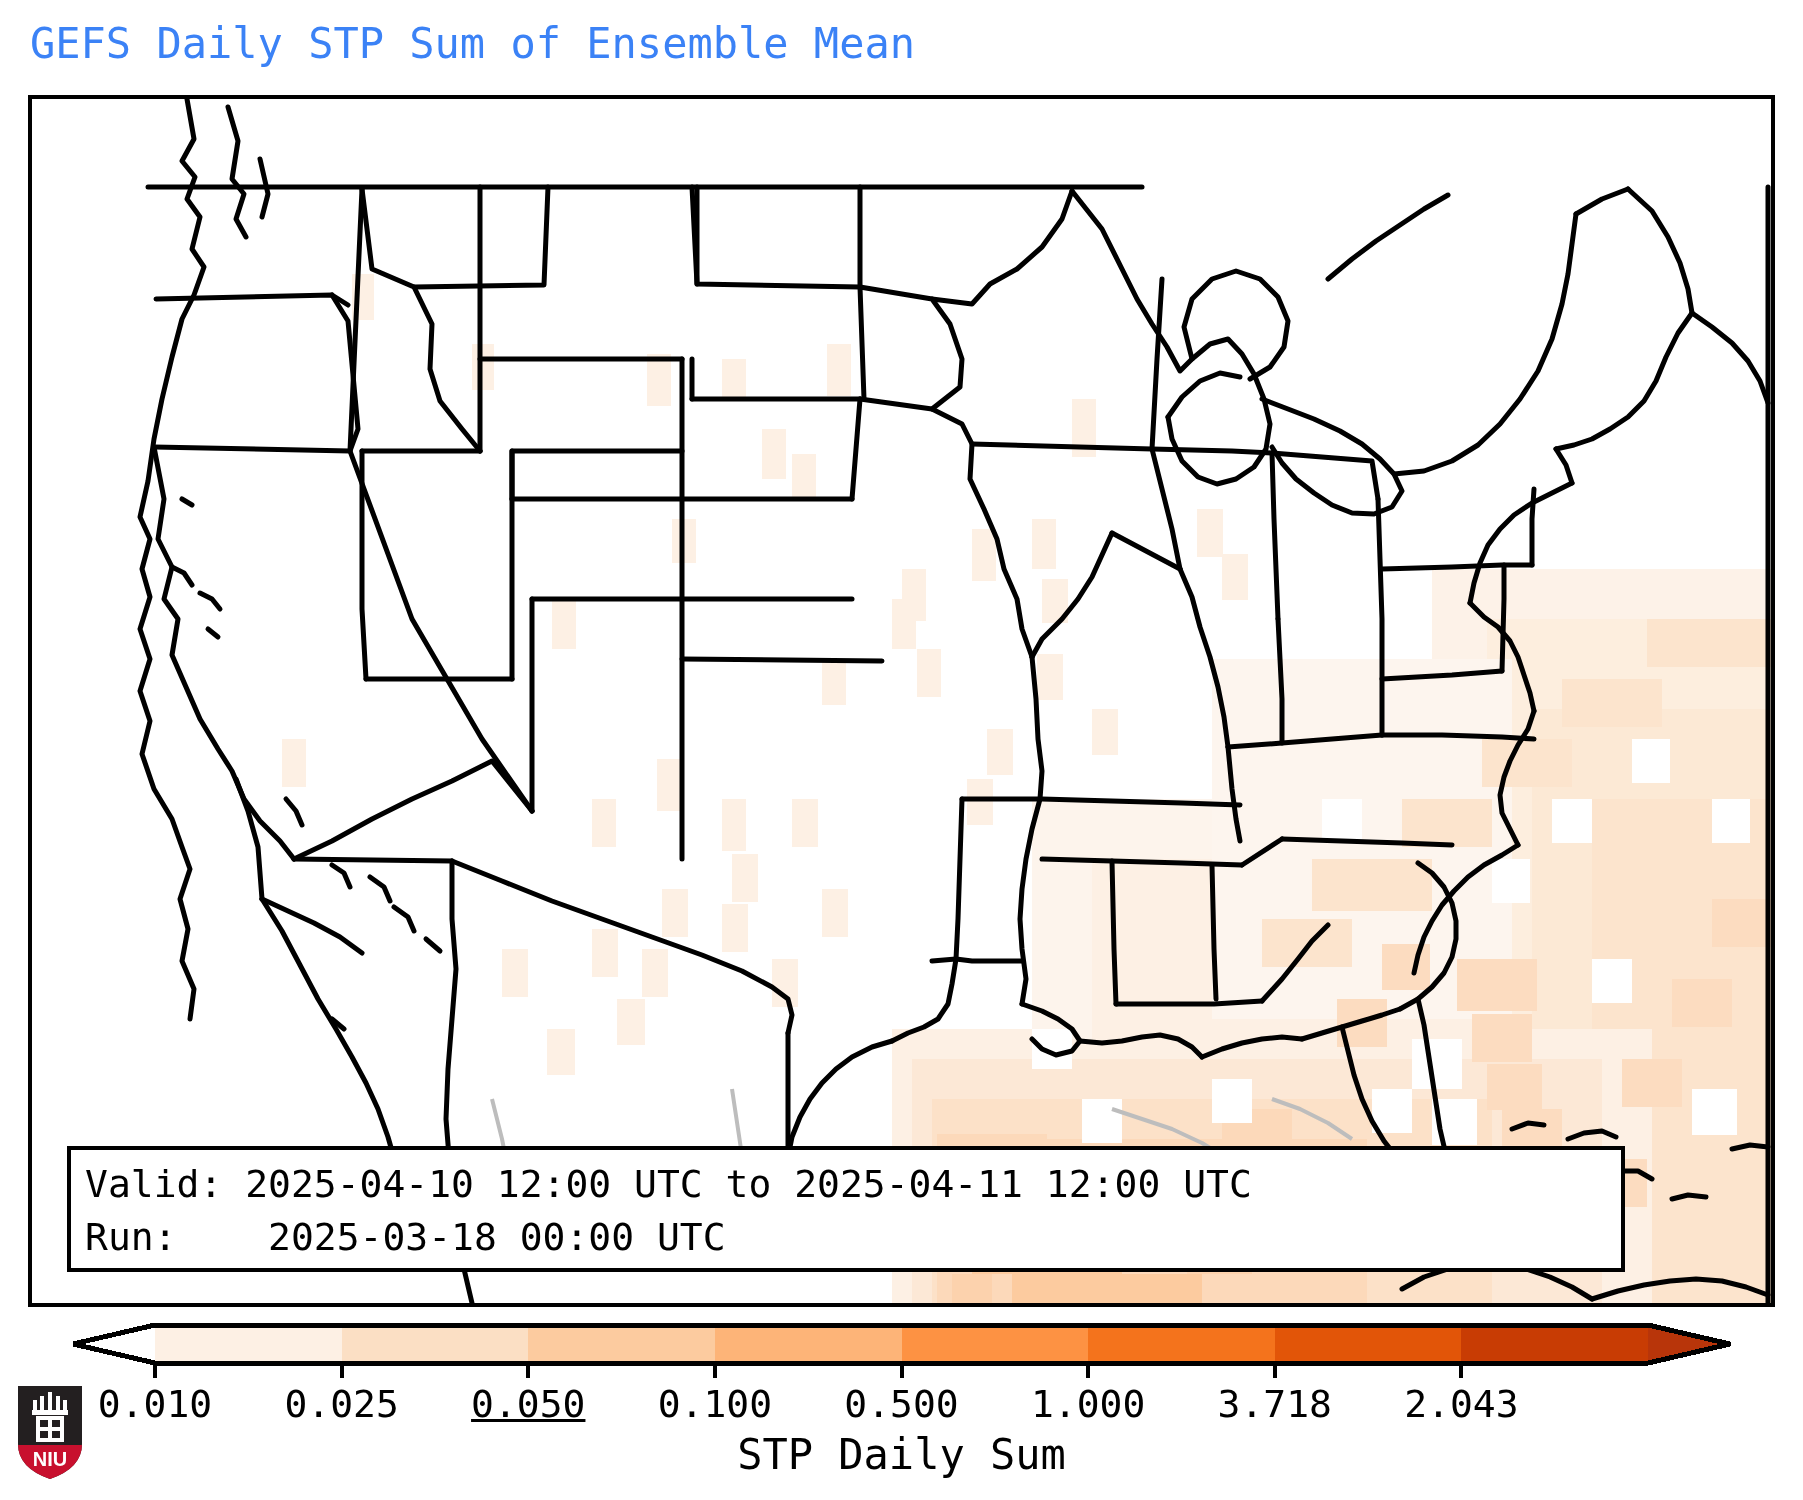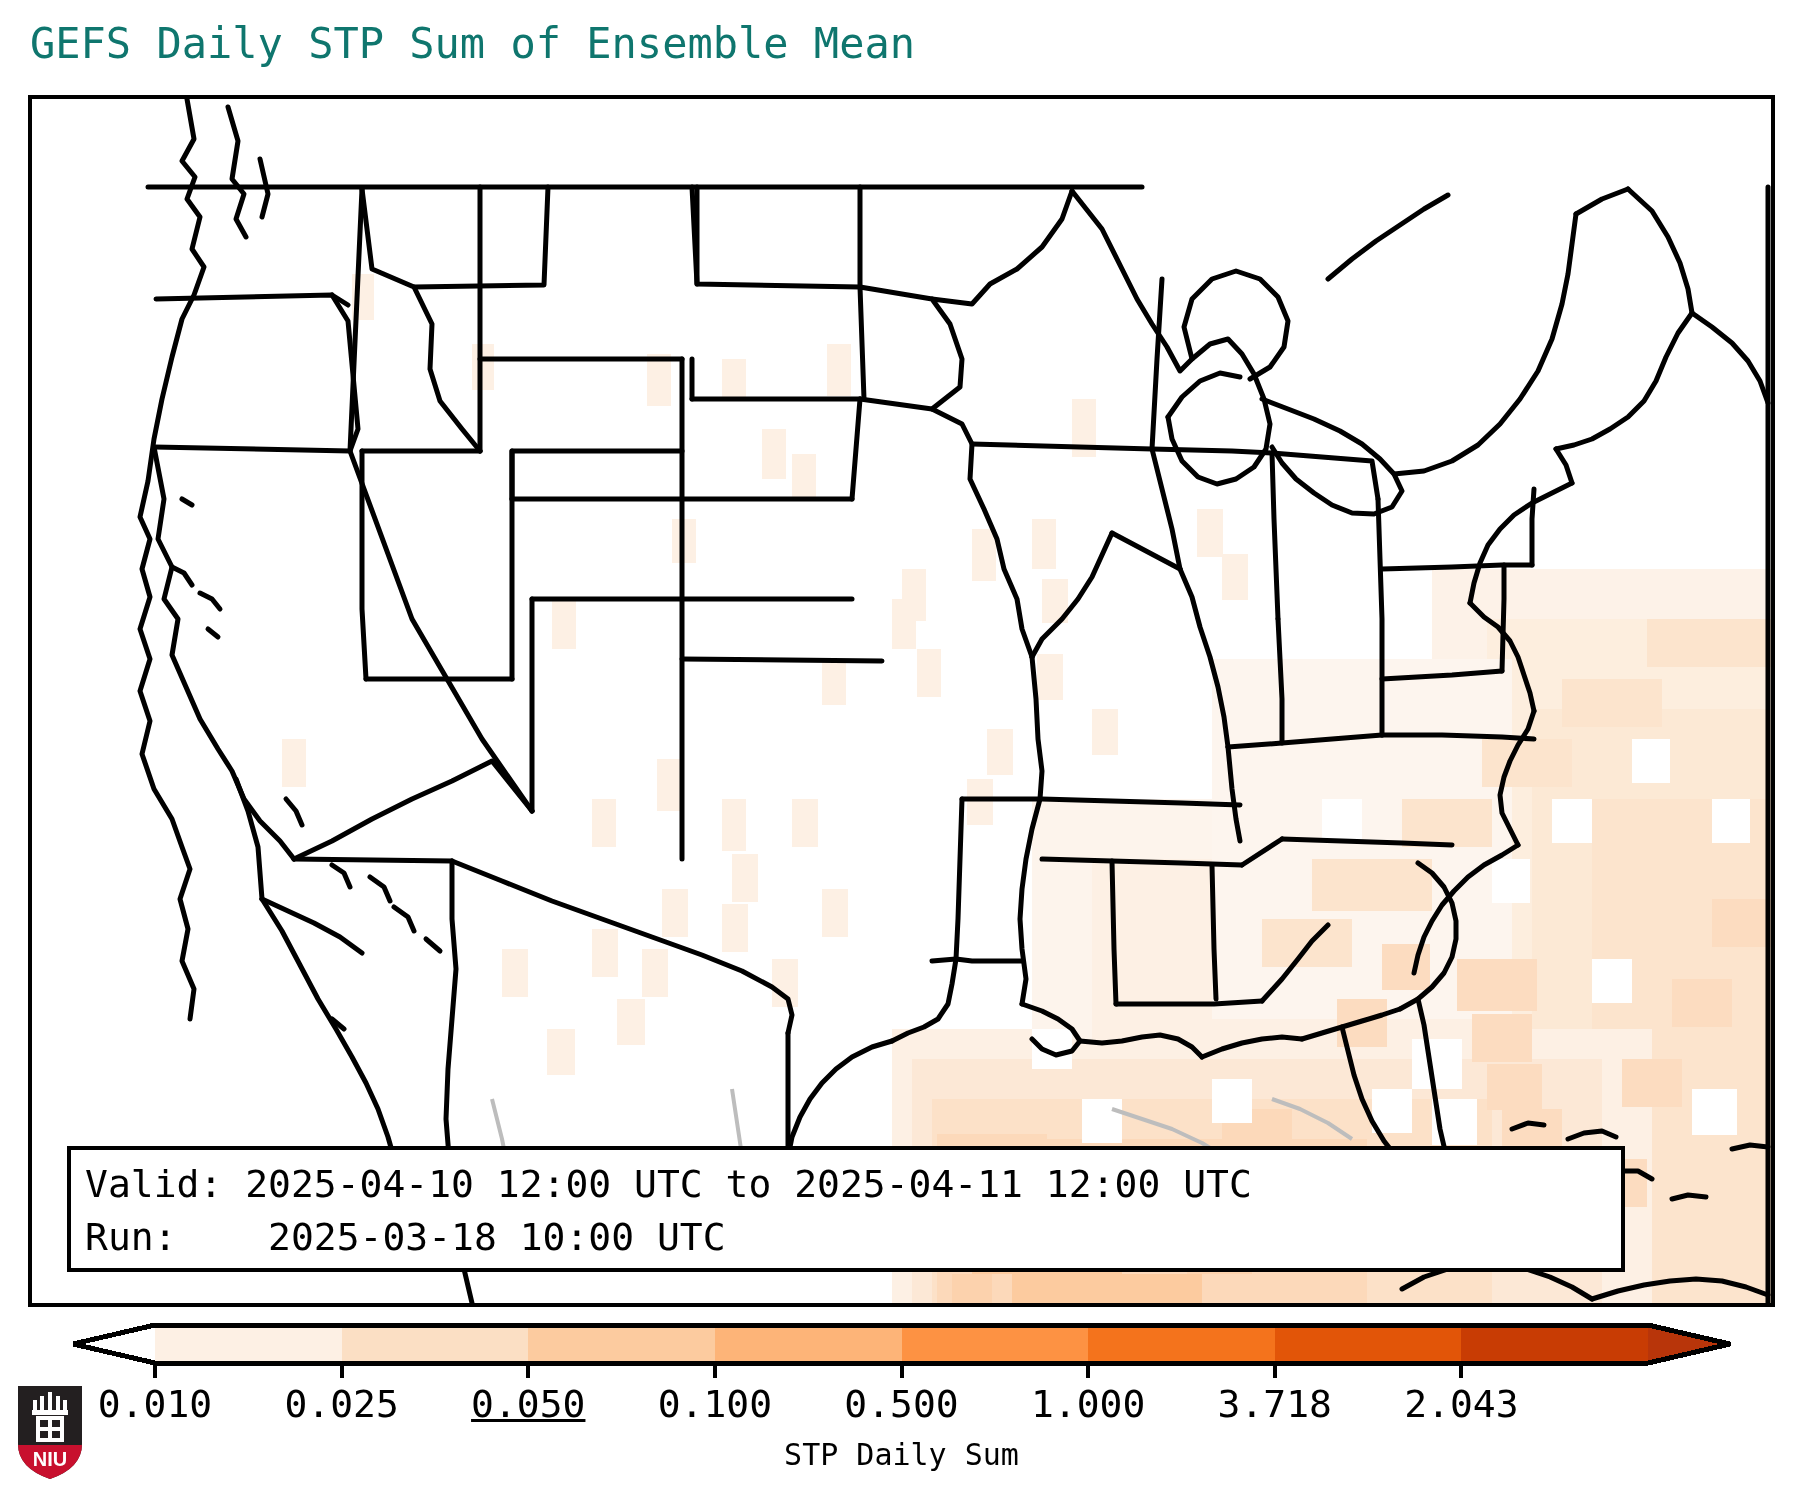--- a/index.html
+++ b/index.html
@@ -14,21 +14,21 @@
     font-family: "DejaVu Sans Mono", "Liberation Mono", monospace;
     overflow: hidden;
   }
 
   #page-title {
     position: absolute;
     left: 30px;
     top: 20px;
     font-size: 42px;
     line-height: 48px;
-    color: #0f766e;
+    color: #3b82f6;
     white-space: nowrap;
     letter-spacing: 0px;
   }
 
   
   #map-panel {
     position: absolute;
     left: 28px;
     top: 95px;
     width: 1747px;
@@ -94,21 +94,21 @@
     transform: translateX(-50%);
     white-space: nowrap;
   }
 
   #cb-axis-label {
     position: absolute;
     left: 0;
     top: 1432px;
     width: 1803px;
     text-align: center;
-    font-size: 30px;
+    font-size: 42px;
     line-height: 46px;
     color: #000000;
     z-index: 5;
   }
 
   
   #niu-logo {
     position: absolute;
     left: 14px;
     top: 1382px;
@@ -428,21 +428,21 @@
       <path d="M1080 1010 L1110 1020 L1140 1030 L1170 1044 L1196 1060 L1220 1076"></path>
       <path d="M1240 1000 L1268 1010 L1296 1024 L1320 1040"></path>
       <path d="M460 1000 L470 1040 L478 1080"></path>
       <path d="M700 990 L706 1030 L712 1070"></path>
     </g>
   </svg>
 </div>
 
 <div id="info-box">
   <div class="info-line">Valid: 2025-04-10 12:00 UTC to 2025-04-11 12:00 UTC</div>
-  <div class="info-line">Run:    2025-03-18 10:00 UTC</div>
+  <div class="info-line">Run:    2025-03-18 00:00 UTC</div>
 </div>
 
 <div id="colorbar-wrap">
   <svg id="colorbar-svg" width="1803" height="60" viewBox="0 0 1803 60" shape-rendering="crispEdges">
 
     <g id="cb-segments">
         <rect x="155.00" y="7" width="187.22" height="38" fill="#fdf0e4"></rect>
         <rect x="341.63" y="7" width="187.22" height="38" fill="#fbdfc4"></rect>
         <rect x="528.25" y="7" width="187.22" height="38" fill="#fccb9f"></rect>
         <rect x="714.88" y="7" width="187.22" height="38" fill="#fdb478"></rect>

